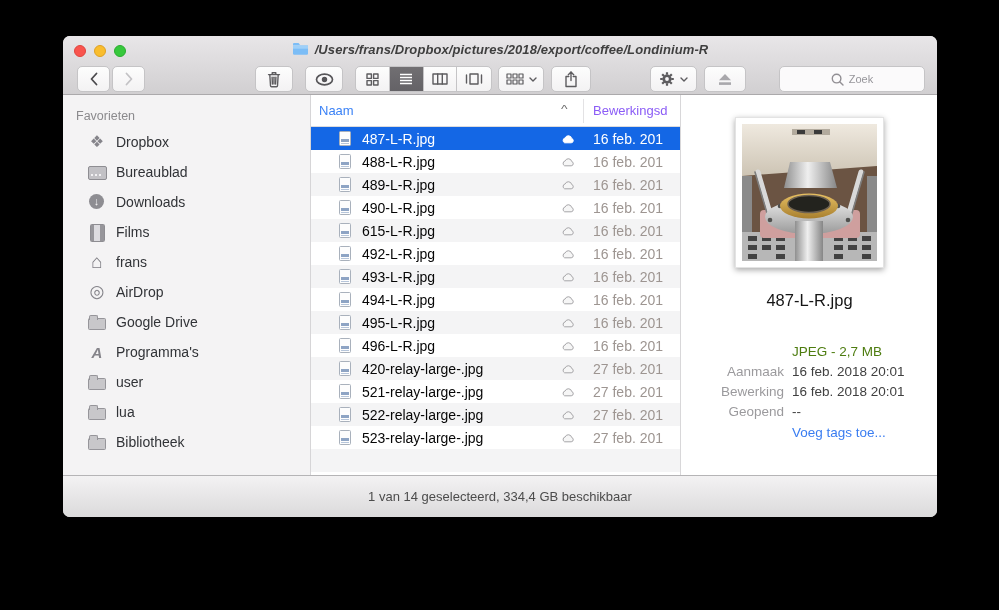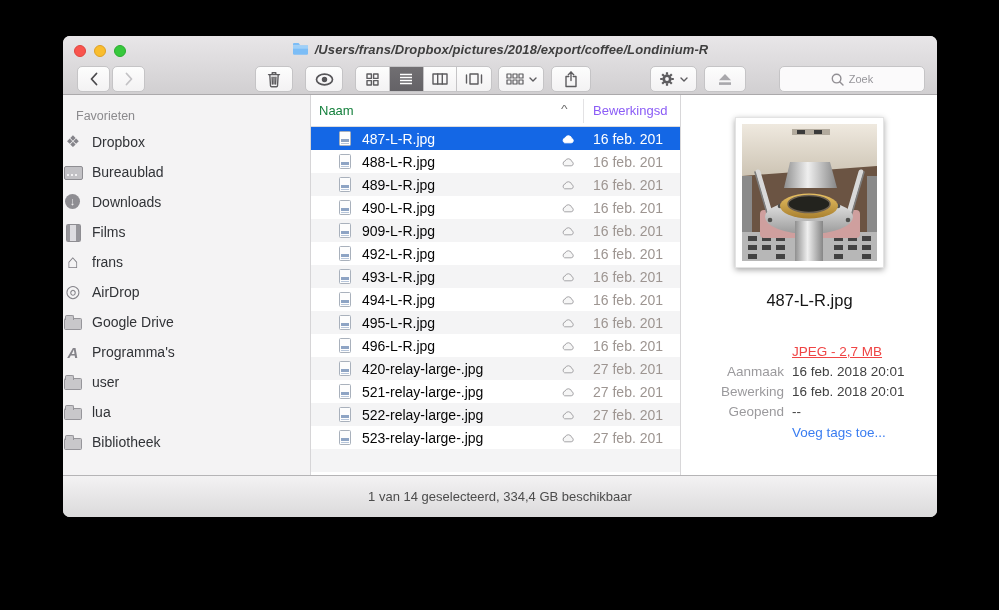--- a/index.html
+++ b/index.html
@@ -32,21 +32,21 @@
     border-right:1px solid #c5c4c6;}
   .seg .segbtn:last-child{border-right:none;}
   .seg .segbtn.sel{background:linear-gradient(#716f72,#646266);}
   .search{justify-content:center;gap:5px;background:#fbfafb;}
   .search span{font-size:11px;color:#96959a;}
 
   
   #sidebar{position:absolute;left:0;top:59px;width:248px;height:395px;
     background:#f4f3f4;border-right:1px solid #d6d5d7;}
   .sb-header{margin:14px 0 4px 13px;font-size:12.5px;font-weight:500;color:#8b8a8d;}
-  .sitem{height:30px;display:flex;align-items:center;gap:9px;}
+  .sitem{height:30px;display:flex;align-items:center;padding-left:24px;gap:9px;}
   .sicon{width:20px;height:20px;position:relative;display:inline-flex;
     align-items:center;justify-content:center;flex:0 0 20px;}
   .slabel{font-size:14px;color:#313337;}
 
   [data-icon="folder-icon"]::before{content:"";position:absolute;left:1px;top:6px;
     width:16px;height:10px;background:#c8c7ca;border:1px solid #96959a;border-radius:1.5px;}
   [data-icon="folder-icon"]::after{content:"";position:absolute;left:2px;top:3px;
     width:7px;height:4px;background:#c8c7ca;border:1px solid #96959a;border-bottom:none;
     border-radius:2px 2px 0 0;}
   [data-icon="desktop-icon"]::before{content:"";position:absolute;left:1px;top:4px;
@@ -63,21 +63,21 @@
   [data-icon="home-icon"]::before{content:"⌂";font-size:19px;color:#7f7e84;line-height:18px;}
   [data-icon="airdrop-icon"]::before{content:"◎";font-size:17px;color:#85848a;line-height:18px;}
   [data-icon="dropbox-icon"]::before{content:"❖";font-size:16px;color:#85848a;line-height:18px;}
   [data-icon="appstore-icon"]::before{content:"A";font-size:15px;font-weight:bold;
     font-style:italic;color:#85848a;}
 
   
   #list{position:absolute;left:248px;top:59px;width:370px;height:395px;background:#fff;
     border-right:1px solid #d8d7d9;overflow:hidden;}
   .lheader{position:relative;height:32px;background:#fff;border-bottom:1px solid #dcdbdd;}
-  .lh-name{position:absolute;left:8px;top:8px;font-size:13px;color:#15803d;}
+  .lh-name{position:absolute;left:8px;top:8px;font-size:13px;color:#3b82f6;}
   .lh-sort{position:absolute;left:251px;top:9px;font-size:10px;color:#6e6e6e;transform:scaleX(1.4);}
   .lh-div{position:absolute;left:272px;top:4px;width:1px;height:24px;background:#e3e2e4;}
   .lh-date{position:absolute;left:282px;top:8px;font-size:13px;color:#8b5cf6;white-space:nowrap;}
   .lbody{position:relative;height:362px;
     background:repeating-linear-gradient(180deg,#f4f4f5 0 23px,#ffffff 23px 46px);}
   .row{position:relative;height:23px;}
   .row.selected{background:#1467e5;}
   .ficon{position:absolute;left:28px;top:4px;width:12px;height:15px;background:#fdfdfd;
     border:1px solid #a9b1bc;border-radius:1.5px;}
   .ficon::before{content:"";position:absolute;left:1px;top:7px;width:8px;height:3px;background:#8ea4c4;}
@@ -93,21 +93,21 @@
   #preview{position:absolute;left:619px;top:59px;width:255px;height:395px;background:#fff;}
   .thumb{position:absolute;left:53px;top:22px;width:149px;height:151px;background:#fff;
     border:1px solid #e3e3e3;box-shadow:0 2px 6px rgba(0,0,0,.35);padding:6px;}
   .thumb svg{width:100%;height:100%;display:block;}
   .pv-name{position:absolute;left:0;top:196px;width:100%;text-align:center;
     font-size:16.5px;color:#151515;}
   .meta{position:absolute;left:0;top:246px;width:100%;}
   .mrow{display:flex;height:20px;align-items:center;}
   .mlabel{width:102px;text-align:right;font-size:13.5px;color:#9b9a9d;flex:0 0 102px;}
   .mvalue{margin-left:8px;font-size:13.5px;color:#404040;white-space:nowrap;}
-  .mkind{color:#ef4444;text-decoration:underline;}
+  .mkind{color:#4d7c0f;}
   .tags-link{position:absolute;left:110px;top:330px;font-size:13.5px;color:#3a7df1;}
 
   
   #statusbar{position:absolute;left:0;bottom:0;width:100%;height:42px;
     background:linear-gradient(#f3f2f3,#dbdadb);border-top:1px solid #b5b4b6;
     display:flex;align-items:center;justify-content:center;}
   #statusbar span{font-size:13px;color:#4c4c4c;}
 
   .ic{stroke:#5d5c5f;stroke-width:1.4;fill:none;stroke-linecap:round;stroke-linejoin:round;}
   .ic-light{stroke:#c3c2c5;}
@@ -360,21 +360,21 @@
           <span class="ficon"></span>
           <span class="fname">490-L-R.jpg</span>
           <svg class="cloud" width="14" height="10" viewBox="0 0 14 10">
             <path d="M3.6,8.8 h6.6 a2.2,2.2 0 0 0 0.5,-4.3 a3.4,3.4 0 0 0 -6.5,-0.6 a2.6,2.6 0 0 0 -0.6,4.9 z"></path>
           </svg>
           <span class="fdate">16 feb. 201</span>
         </div>
 
         <div class="row">
           <span class="ficon"></span>
-          <span class="fname">909-L-R.jpg</span>
+          <span class="fname">615-L-R.jpg</span>
           <svg class="cloud" width="14" height="10" viewBox="0 0 14 10">
             <path d="M3.6,8.8 h6.6 a2.2,2.2 0 0 0 0.5,-4.3 a3.4,3.4 0 0 0 -6.5,-0.6 a2.6,2.6 0 0 0 -0.6,4.9 z"></path>
           </svg>
           <span class="fdate">16 feb. 201</span>
         </div>
 
         <div class="row">
           <span class="ficon"></span>
           <span class="fname">492-L-R.jpg</span>
           <svg class="cloud" width="14" height="10" viewBox="0 0 14 10">

